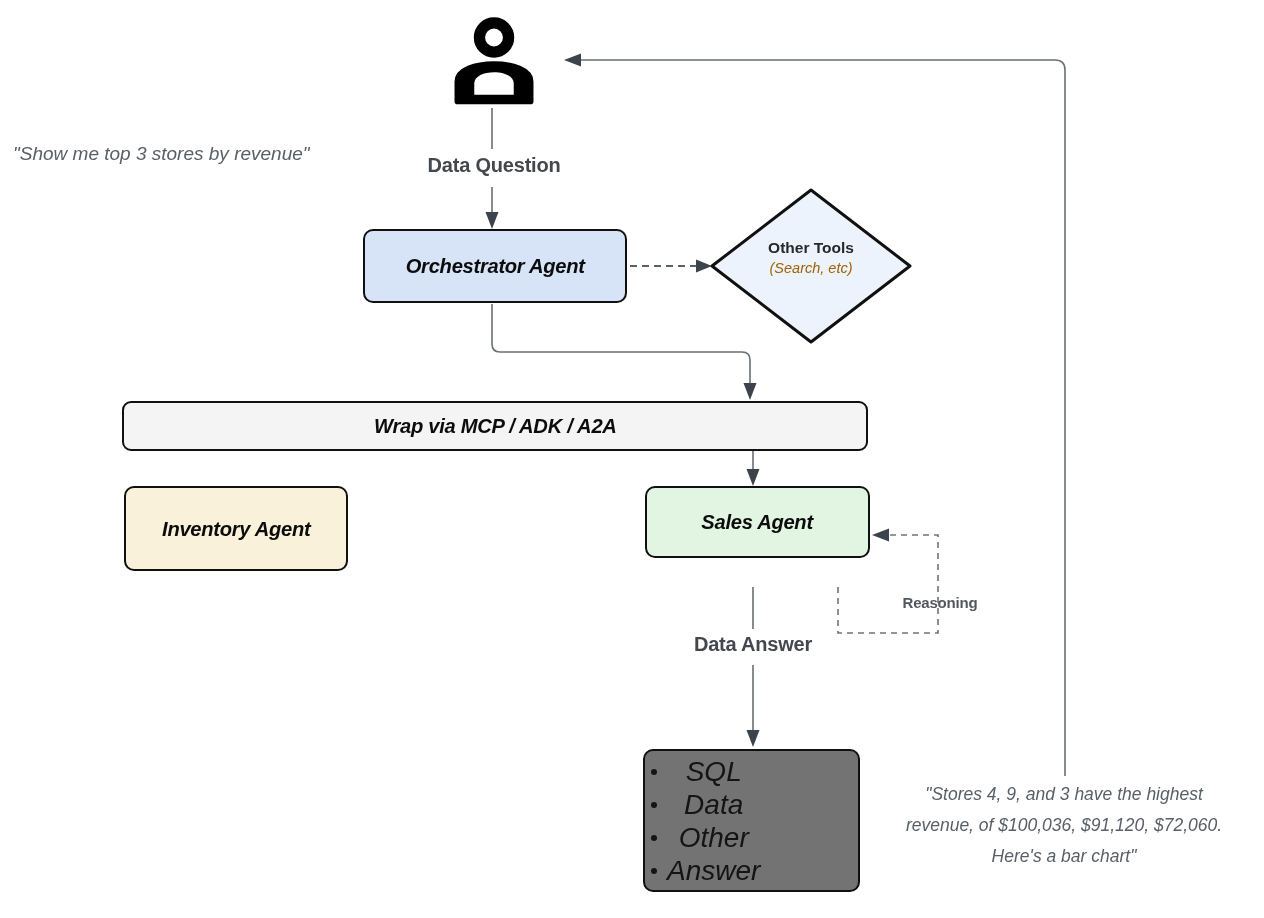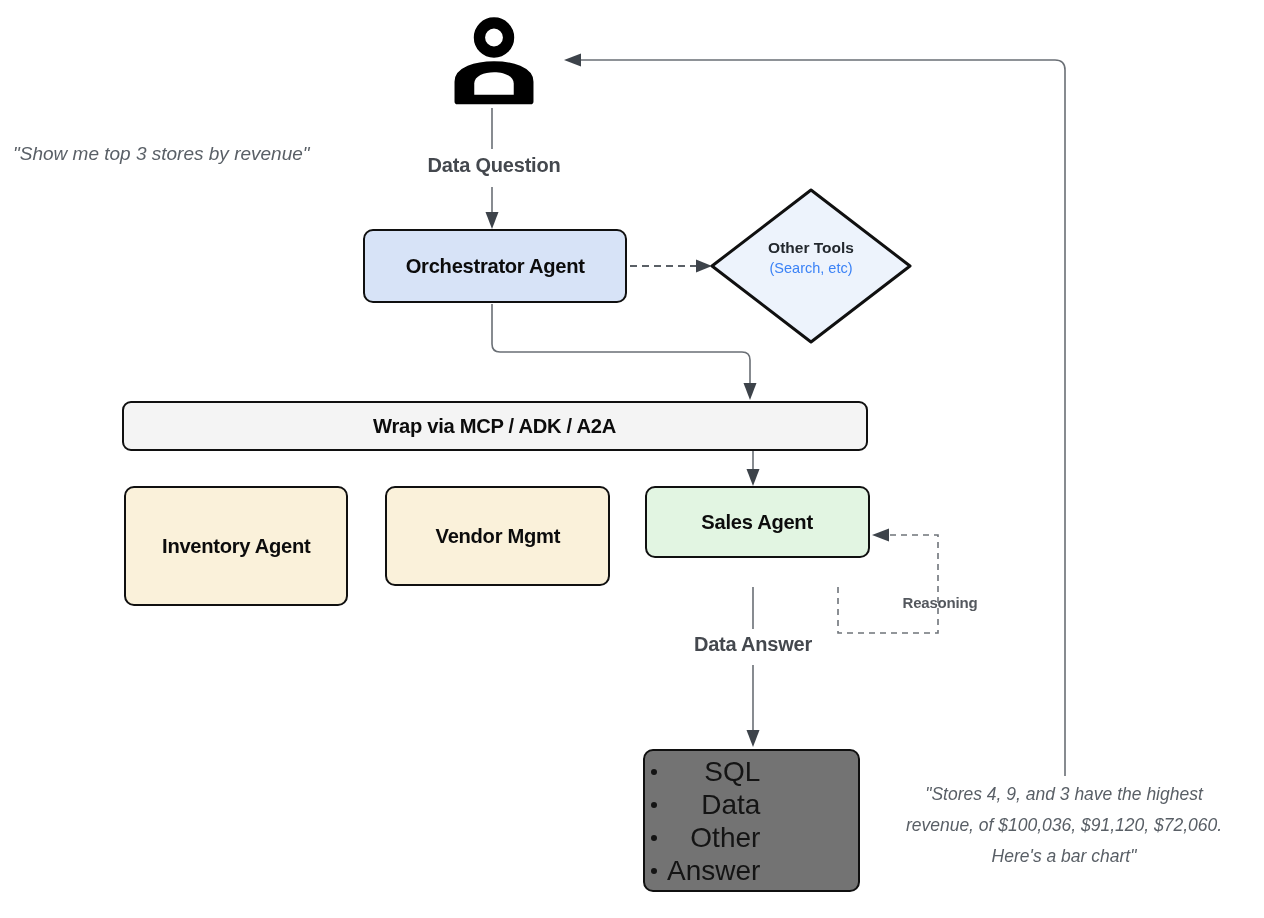--- a/index.html
+++ b/index.html
@@ -8,46 +8,46 @@
     font-family:"Liberation Sans","DejaVu Sans",sans-serif;color:#111;
   }
   .abs{position:absolute;}
   svg.layer{position:absolute;left:0;top:0;width:1264px;height:918px;pointer-events:none;}
 
   
   .node{
     position:absolute;border:2.5px solid #101010;border-radius:10px;
     display:flex;align-items:center;justify-content:center;
     font-weight:bold;font-size:21px;letter-spacing:-0.3px;color:#0c0c0c;
-    box-sizing:border-box;text-align:right;
+    box-sizing:border-box;text-align:center;font-style:italic;
   }
   .node .lbl{transform:scaleX(0.96);}
   .orchestrator{left:363px;top:229px;width:264px;height:74px;background:#d7e3f7;}
   .wrapbar{left:122px;top:401px;width:746px;height:50px;background:#f4f4f4;border-radius:9px;}
-  .inventory{left:124px;top:486px;width:224px;height:120px;background:#faf1da;}
+  .inventory{left:124px;top:486px;width:224px;height:85px;background:#faf1da;}
   .vendor{left:385px;top:486px;width:225px;height:100px;background:#faf1da;}
   .sales{left:645px;top:486px;width:225px;height:72px;background:#e2f5e2;}
 
   .outputbox{
     left:643px;top:749px;width:217px;height:143px;background:#737373;
     flex-direction:column;align-items:flex-start;justify-content:center;
     font-weight:normal;font-size:28px;letter-spacing:0;
   }
   .outputbox ul{list-style:none;margin:0;padding:0 0 0 22px;}
   .outputbox li{position:relative;line-height:33px;color:#141414;}
   .outputbox li::before{
     content:"";position:absolute;left:-16px;top:14px;width:6px;height:6px;border-radius:50%;background:#141414;
   }
 
   
   .diamond-text{
     left:731px;top:238px;width:160px;text-align:center;line-height:1.35;
   }
   .diamond-title{font-weight:bold;font-size:15.5px;color:#23282e;}
-  .diamond-sub{font-size:14.5px;color:#3b82f6;}
+  .diamond-sub{font-size:14.5px;color:#a16207;font-style:italic;}
 
   
   .flowlabel{
     position:absolute;font-weight:bold;font-size:20px;color:#44484e;text-align:center;letter-spacing:-0.2px;
   }
   .lbl-question{left:394px;top:154px;width:200px;}
   .lbl-answer{left:653px;top:633px;width:200px;}
   .lbl-reasoning{left:880px;top:594px;width:120px;font-size:15px;color:#54585e;}
 
   
@@ -119,23 +119,20 @@
   </div>
 
   <div class="node wrapbar">
     <span class="lbl">Wrap via MCP / ADK / A2A</span>
   </div>
 
   <div class="node inventory">
     <span class="lbl">Inventory Agent</span>
   </div>
 
-  <div class="node vendor">
-    <span class="lbl">Vendor Mgmt</span>
-  </div>
 
   <div class="node sales">
     <span class="lbl">Sales Agent</span>
   </div>
 
   <div class="node outputbox">
     <ul>
       <li>SQL</li>
       <li>Data</li>
       <li>Other</li>

